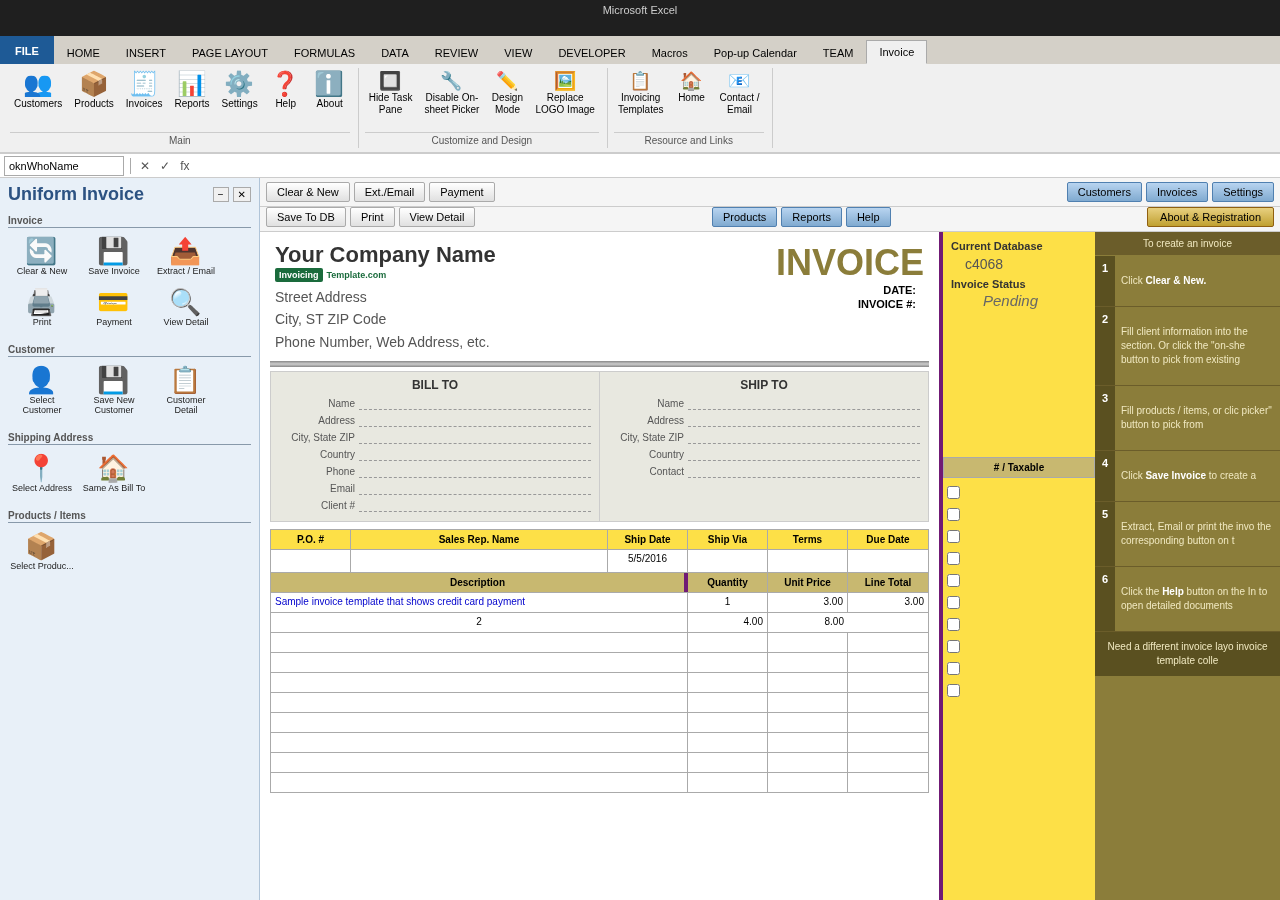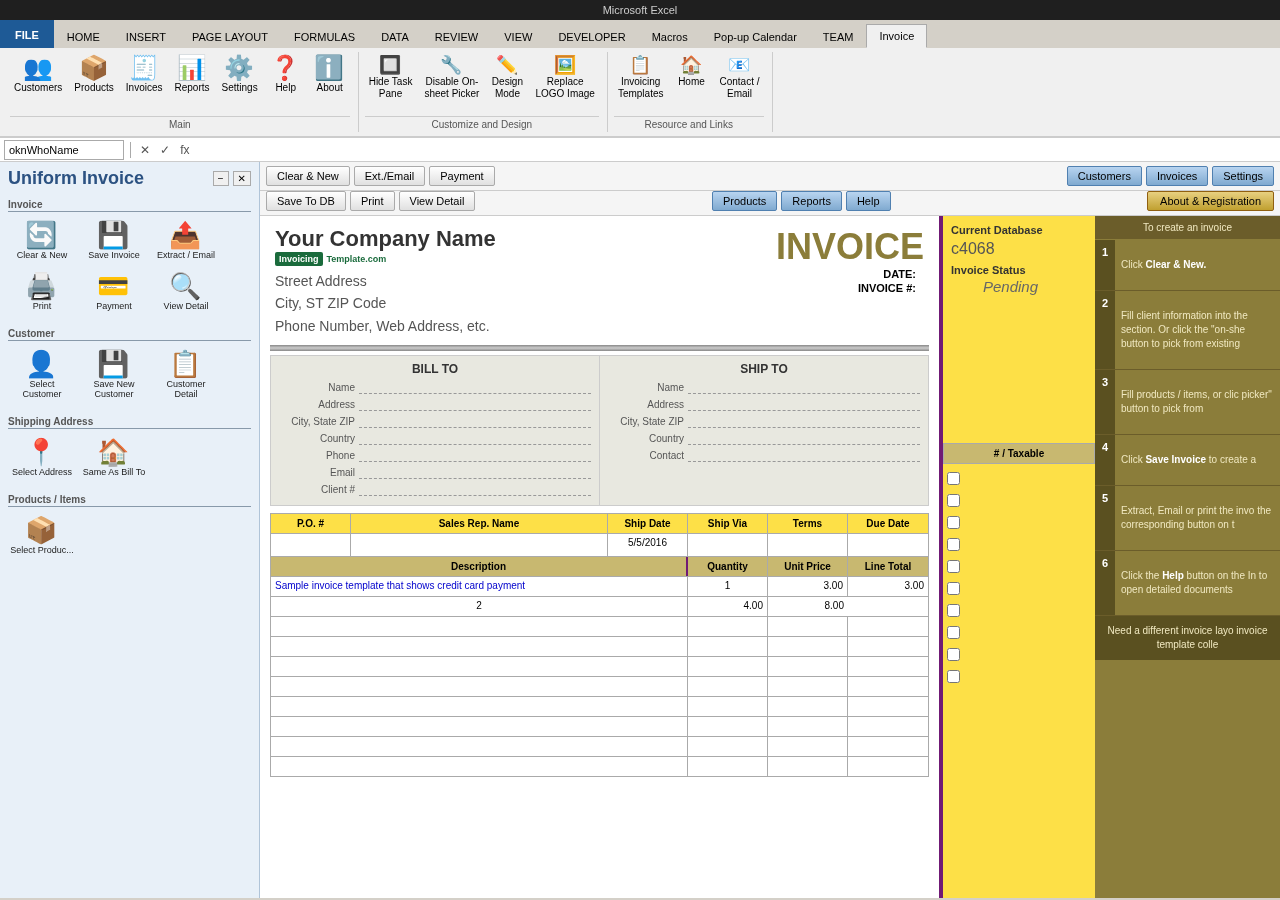--- a/index.html
+++ b/index.html
@@ -1,19 +1,19 @@
 <!DOCTYPE html>
 <html><head>
   <meta charset="utf-8">
   <style>
     * { box-sizing: border-box; margin: 0; padding: 0; }
     body { font-family: 'Segoe UI', Arial, sans-serif; font-size: 11px; background: #d4d0c8; overflow: hidden; width: 1280px; height: 900px; }
 
     
-    .title-bar { background: #1f1f1f; color: #ccc; text-align: center; padding: 2px 0; font-size: 11px; height: 20px; line-height: 16px; }
+    .title-bar { background: #1f1f1f; color: #ccc; text-align: center; padding: 2px 0; font-size: 11px; height: 36px; line-height: 16px; }
     .ribbon-tabs { display: flex; background: #d4d0c8; height: 28px; align-items: flex-end; }
     .ribbon-tab { padding: 4px 12px; font-size: 11px; cursor: pointer; background: #d4d0c8; border: 1px solid transparent; border-bottom: none; height: 24px; display: flex; align-items: center; }
     .ribbon-tab.active { background: #f0f0f0; border: 1px solid #aaa; border-bottom: 1px solid #f0f0f0; color: #000; font-weight: normal; }
     .ribbon-tab.file { background: #1e5a96; color: white; font-weight: bold; padding: 4px 14px; height: 28px; }
     .ribbon-content { background: #f0f0f0; padding: 4px 6px; display: flex; gap: 2px; border-bottom: 2px solid #ccc; min-height: 90px; }
     .ribbon-group { display: flex; flex-direction: column; border-right: 1px solid #ccc; padding: 2px 8px 2px 4px; min-width: 60px; }
     .ribbon-group-items { display: flex; gap: 4px; flex: 1; align-items: flex-start; }
     .ribbon-group-label { text-align: center; font-size: 10px; color: #555; padding-top: 2px; border-top: 1px solid #ccc; margin-top: 2px; }
     .ribbon-btn { display: flex; flex-direction: column; align-items: center; cursor: pointer; padding: 2px 4px; min-width: 40px; text-align: center; font-size: 10px; line-height: 1.2; }
     .ribbon-icon { font-size: 24px; line-height: 1; margin-bottom: 2px; }
@@ -74,21 +74,21 @@
     .bill-section { border-right: 1px solid #ccc; }
     .section-title { font-weight: bold; font-size: 12px; color: #333; margin-bottom: 4px; text-align: center; }
     .field-row { display: flex; align-items: center; margin-bottom: 3px; font-size: 10px; }
     .field-label { width: 80px; text-align: right; padding-right: 4px; color: #555; flex-shrink: 0; }
     .field-input { flex: 1; border-bottom: 1px dashed #999; min-height: 14px; }
     .divider-row { height: 6px; background: linear-gradient(to bottom, #888, #ccc, #888); margin: 4px 0; }
 
     
     .right-panel-section { padding: 8px; }
     .right-panel-title { font-size: 11px; font-weight: bold; color: #333; margin-bottom: 4px; }
-    .right-panel-value { font-size: 16px; color: #555; margin-bottom: 6px; }
+    .right-panel-value { font-size: 14px; color: #555; margin-bottom: 6px; margin-left: 14px; }
     .status-label { font-size: 11px; font-weight: bold; color: #333; margin-bottom: 2px; }
     .status-value { font-size: 15px; color: #666; font-style: italic; margin-left: 32px; }
     .checkbox-col { display: flex; flex-direction: column; gap: 2px; padding: 4px; }
     .cb-row { display: flex; align-items: center; height: 20px; }
 
     
     .instruction-row { display: flex; border-bottom: 1px solid #6b5d2a; }
     .instr-num { width: 20px; background: #5a5020; color: white; font-size: 11px; font-weight: bold; display: flex; align-items: flex-start; justify-content: center; padding: 6px 2px; flex-shrink: 0; }
     .instr-text { color: #f0e8c0; font-size: 10px; padding: 18px 6px; line-height: 1.4; }
     .instr-text strong { color: white; }
@@ -417,21 +417,21 @@
         <div style="display:grid;grid-template-columns:80px 1fr 80px 80px 80px 80px;border:1px solid #aaa;border-top:none;">
           <div style="padding:3px 4px;border-right:1px solid #aaa;font-size:10px;min-height:22px;"></div>
           <div style="padding:3px 4px;border-right:1px solid #aaa;font-size:10px;"></div>
           <div style="padding:3px 4px;border-right:1px solid #aaa;font-size:10px;text-align:center;">5/5/2016</div>
           <div style="padding:3px 4px;border-right:1px solid #aaa;font-size:10px;"></div>
           <div style="padding:3px 4px;border-right:1px solid #aaa;font-size:10px;"></div>
           <div style="padding:3px 4px;font-size:10px;"></div>
         </div>
 
         <div style="display:grid;grid-template-columns:1fr 80px 80px 80px;background:#c8b870;border:1px solid #aaa;border-top:none;">
-          <div style="padding:4px;font-weight:bold;font-size:10px;text-align:center;border-right:2px solid #701a75;">Description</div>
+          <div style="padding:4px;font-weight:bold;font-size:10px;text-align:center;border-right:4px solid #701a75;">Description</div>
           <div style="padding:4px;font-weight:bold;font-size:10px;text-align:center;border-right:1px solid #aaa;">Quantity</div>
           <div style="padding:4px;font-weight:bold;font-size:10px;text-align:center;border-right:1px solid #aaa;">Unit Price</div>
           <div style="padding:4px;font-weight:bold;font-size:10px;text-align:center;">Line Total</div>
         </div>
 
         <div style="display:grid;grid-template-columns:1fr 80px 80px 80px;border:1px solid #aaa;border-top:none;min-height:20px;">
           <div style="padding:3px 4px;border-right:1px solid #aaa;font-size:10px;color:#0000cc;">Sample invoice template that shows credit card payment</div>
           <div style="padding:3px 4px;border-right:1px solid #aaa;font-size:10px;text-align:center;">1</div>
           <div style="padding:3px 4px;border-right:1px solid #aaa;font-size:10px;text-align:right;">3.00</div>
           <div style="padding:3px 4px;font-size:10px;text-align:right;">3.00</div>

